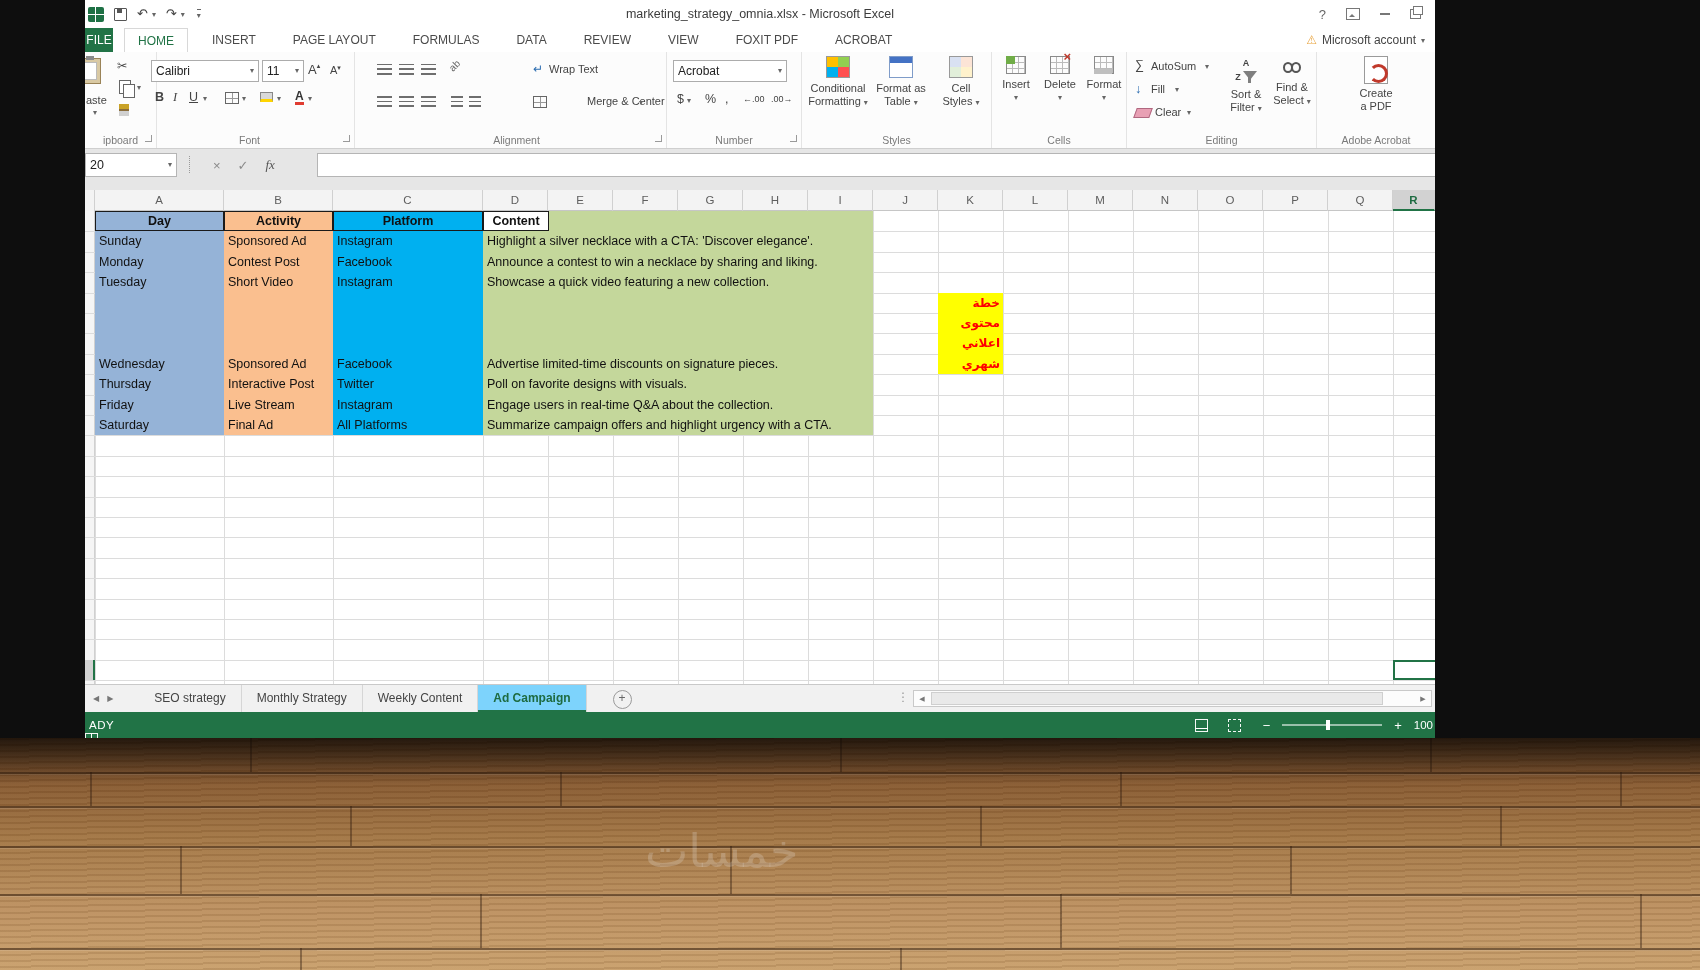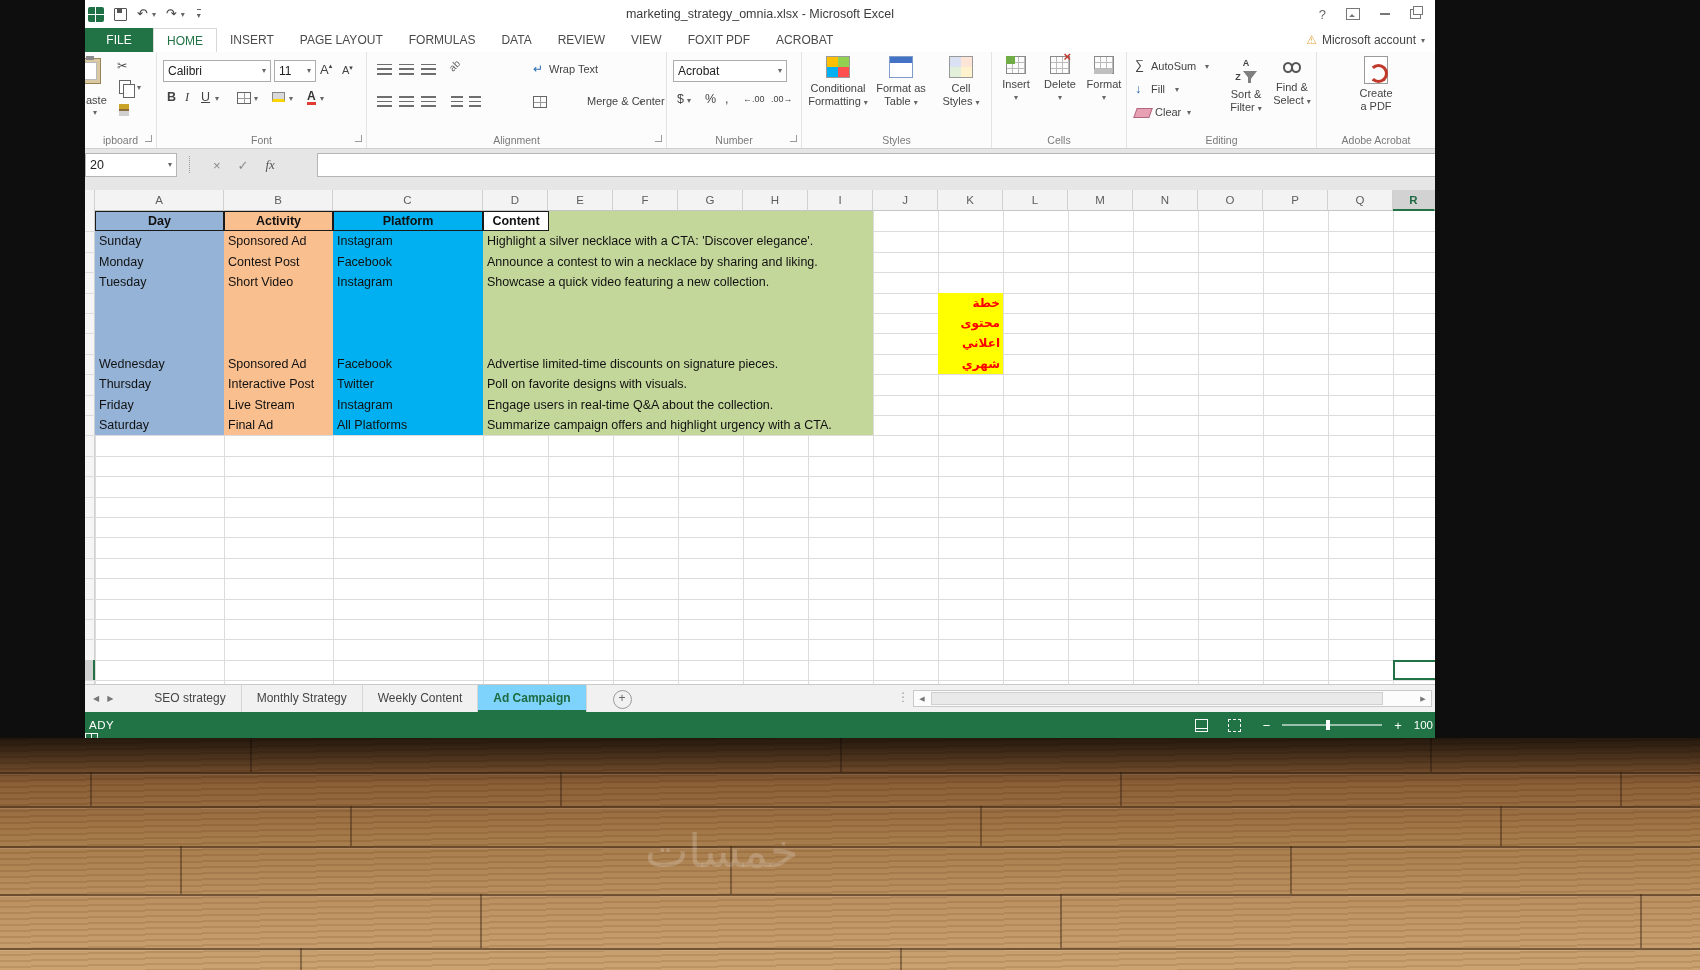--- a/index.html
+++ b/index.html
@@ -22,22 +22,22 @@
   .winctl{position:absolute;right:14px;top:0;height:28px;display:flex;align-items:center;gap:20px;color:#666;}
   .helpq{font-size:13px;color:#666;}
   .dispo{width:12px;height:10px;border:1px solid #777;position:relative;display:inline-block;}
   .dispo::after{content:"";position:absolute;left:2px;top:2px;border:3px solid transparent;border-bottom-color:#777;}
   .minbar{width:10px;height:2px;background:#777;display:inline-block;}
   .restore{width:9px;height:8px;border:1px solid #777;position:relative;display:inline-block;}
   .restore::before{content:"";position:absolute;left:2px;top:-4px;width:8px;height:7px;border:1px solid #777;background:#fff;}
 
   
   .tabrow{position:absolute;top:28px;left:0;right:0;height:24px;background:#FFF;display:flex;align-items:stretch;font-size:12px;}
-  .filetab{width:68px;background:#217346;color:#fff;text-align:center;line-height:24px;}
-  .rtab{padding:0 13px;line-height:24px;color:#4a4a4a;}
+  .filetab{width:28px;background:#217346;color:#fff;text-align:center;line-height:24px;}
+  .rtab{padding:0 13px;line-height:24px;color:#4a4a4a;margin-left:11px;}
   .rtab.active{color:#217346;border:1px solid #D8D8D8;border-bottom:none;background:#fff;font-weight:normal;}
   .account{position:absolute;right:10px;top:28px;height:24px;display:flex;align-items:center;gap:5px;font-size:12px;color:#444;background:#fff;padding-left:8px;}
   .warn{color:#E8A33D;font-size:12px;}
 
   
   .ribbon{position:absolute;top:52px;left:0;right:0;height:96px;background:#FCFCFC;border-bottom:1px solid #CFCFCF;}
   .rgroup{position:absolute;top:0;height:96px;border-right:1px solid #E4E4E4;box-sizing:border-box;}
   .glabel{position:absolute;bottom:2px;left:0;right:0;text-align:center;font-size:10.5px;color:#7A7A7A;white-space:nowrap;}
   .launcher{position:absolute;right:4px;bottom:6px;width:6px;height:6px;border-right:1.5px solid #9a9a9a;border-bottom:1.5px solid #9a9a9a;}
   .combo{position:absolute;background:#fff;border:1px solid #ACACAC;box-sizing:border-box;font-size:12px;
@@ -202,21 +202,21 @@
         <div class="rsm" style="left:1px;top:42px;font-size:11px;">aste</div>
         <div class="rsm" style="left:8px;top:56px;font-size:8px;color:#666;">▾</div>
         <span class="rsm" style="left:32px;top:6px;">✂</span>
         <span class="copyic" style="position:absolute;left:34px;top:28px;"></span>
         <span class="dd" style="position:absolute;left:52px;top:31px;">▾</span>
         <span class="painteric" style="position:absolute;left:34px;top:52px;"></span>
         <div class="glabel">ipboard</div>
         <span class="launcher"></span>
       </div>
 
-      <div class="rgroup" style="left:72px;width:210px;">
+      <div class="rgroup" style="left:60px;width:210px;">
         <div class="combo" style="left:6px;top:8px;width:108px;height:22px;">
           <span>Calibri</span>
           <span class="dd">▾</span>
         </div>
         <div class="combo" style="left:117px;top:8px;width:42px;height:22px;">
           <span>11</span>
           <span class="dd">▾</span>
         </div>
         <span class="rsm" style="left:163px;top:10px;font-size:13px;">A<span style="font-size:7px;vertical-align:top;">▴</span></span>
         <span class="rsm" style="left:185px;top:12px;font-size:11px;">A<span style="font-size:7px;vertical-align:top;">▾</span></span>

